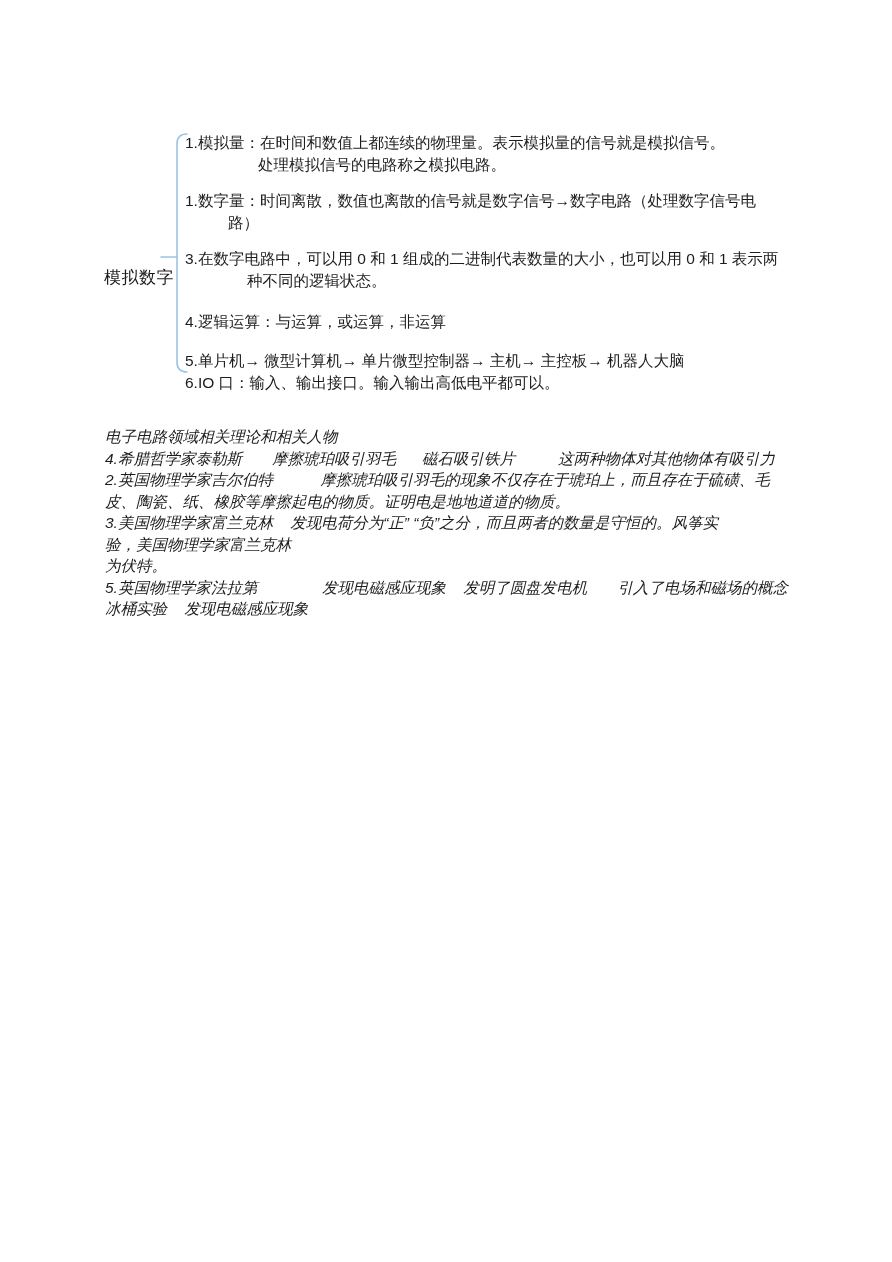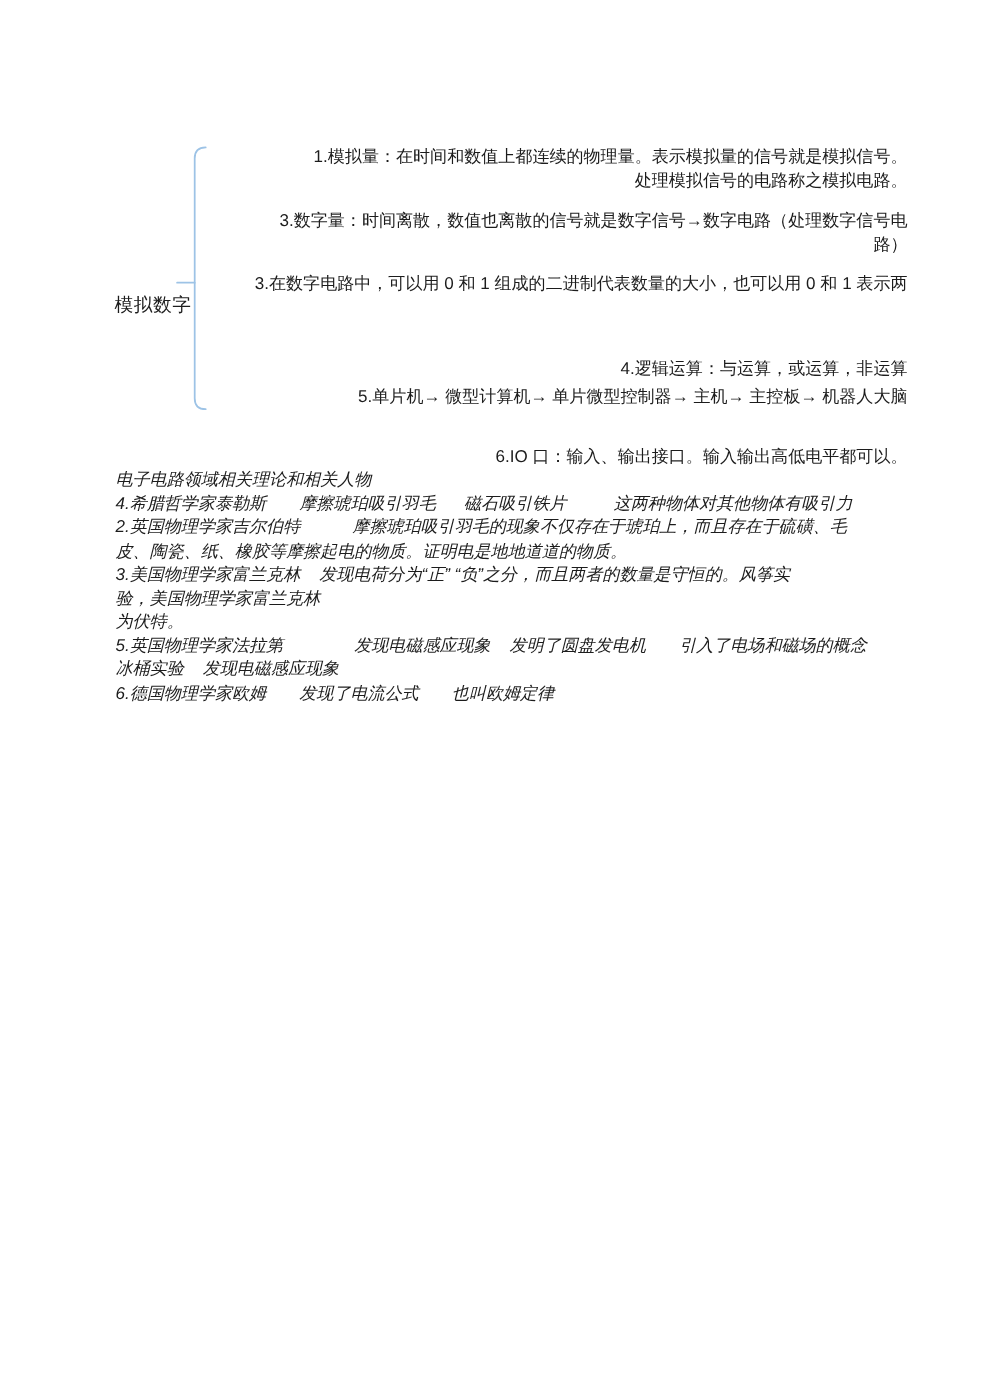--- a/index.html
+++ b/index.html
@@ -35,21 +35,20 @@
     top: 266px;
     font-size: 17px;
     font-weight: normal;
     letter-spacing: 0.5px;
     white-space: pre;
   }
   .outline-item {
     position: absolute;
     left: 185px;
     width: 640px;
-    text-align: right;
   }
   .indent-a { padding-left: 73px; } 
   .indent-b { padding-left: 43px; } 
   .indent-c { padding-left: 62px; } 
   #theory-section {
     position: absolute;
     left: 105px;
     top: 426px;
     width: 730px;
     font-style: italic;
@@ -66,46 +65,46 @@
   </svg>
 
   <div id="outline-label">模拟数字</div>
 
   <div class="outline-item" style="top:132px">
     <div class="ln">1.模拟量：在时间和数值上都连续的物理量。表示模拟量的信号就是模拟信号。</div>
     <div class="ln indent-a">处理模拟信号的电路称之模拟电路。</div>
   </div>
 
   <div class="outline-item" style="top:190px">
-    <div class="ln">3.数字量：时间离散，数值也离散的信号就是数字信号→数字电路（处理数字信号电</div>
+    <div class="ln">1.数字量：时间离散，数值也离散的信号就是数字信号→数字电路（处理数字信号电</div>
     <div class="ln indent-b">路）</div>
   </div>
 
   <div class="outline-item" style="top:248px">
     <div class="ln">3.在数字电路中，可以用 0 和 1 组成的二进制代表数量的大小，也可以用 0 和 1 表示两</div>
+    <div class="ln indent-c">种不同的逻辑状态。</div>
   </div>
 
-  <div class="outline-item" style="top:325px">
+  <div class="outline-item" style="top:311px">
     <div class="ln">4.逻辑运算：与运算，或运算，非运算</div>
   </div>
 
   <div class="outline-item" style="top:350px">
     <div class="ln">5.单片机→ 微型计算机→ 单片微型控制器→ 主机→ 主控板→ 机器人大脑</div>
   </div>
 
-  <div class="outline-item" style="top:405px">
+  <div class="outline-item" style="top:372px">
     <div class="ln">6.IO 口：输入、输出接口。输入输出高低电平都可以。</div>
   </div>
 
   <div id="theory-section">
     <div class="ln">电子电路领域相关理论和相关人物</div>
     <div class="ln">4.希腊哲学家泰勒斯       摩擦琥珀吸引羽毛      磁石吸引铁片          这两种物体对其他物体有吸引力</div>
     <div class="ln">2.英国物理学家吉尔伯特           摩擦琥珀吸引羽毛的现象不仅存在于琥珀上，而且存在于硫磺、毛</div>
     <div class="ln">皮、陶瓷、纸、橡胶等摩擦起电的物质。证明电是地地道道的物质。</div>
     <div class="ln">3.美国物理学家富兰克林    发现电荷分为“正” “负”之分，而且两者的数量是守恒的。风筝实</div>
     <div class="ln">验，美国物理学家富兰克林</div>
     <div class="ln">为伏特。</div>
     <div class="ln">5.英国物理学家法拉第               发现电磁感应现象    发明了圆盘发电机       引入了电场和磁场的概念</div>
     <div class="ln">冰桶实验    发现电磁感应现象</div>
-    <div class="ln">6.德国物理学家欧姆       发现了电流公式       也叫欧姆定律</div>
   </div>
 
 </div>
 
 </body></html>

